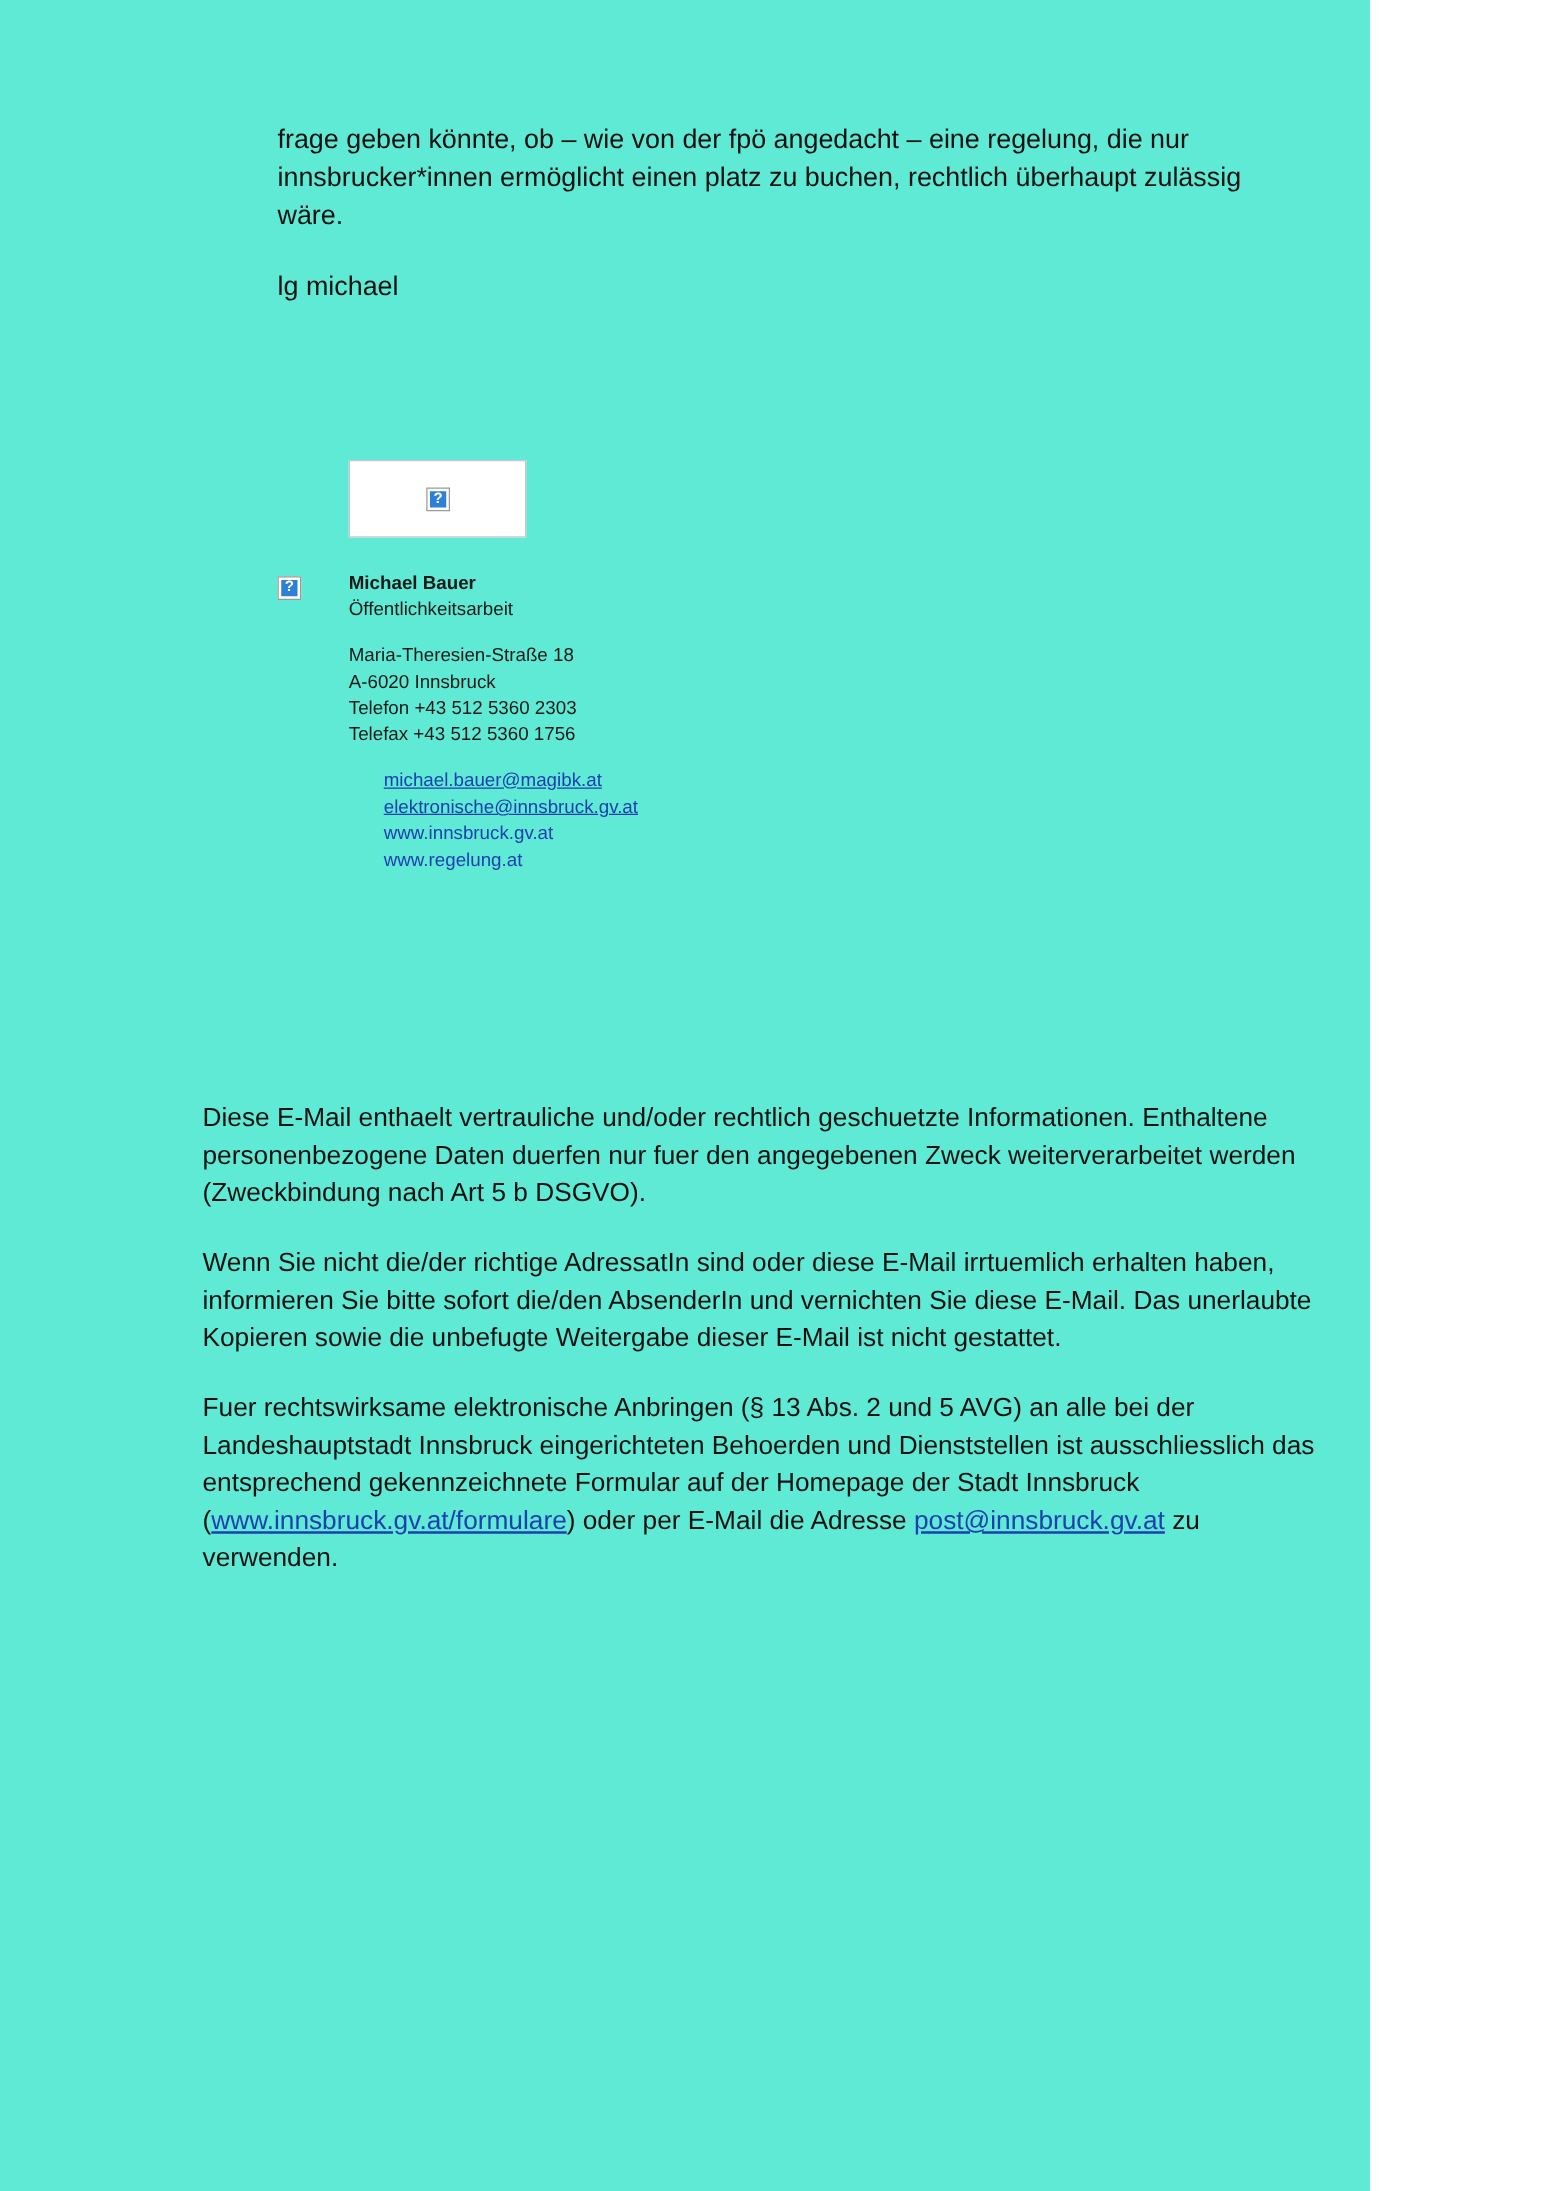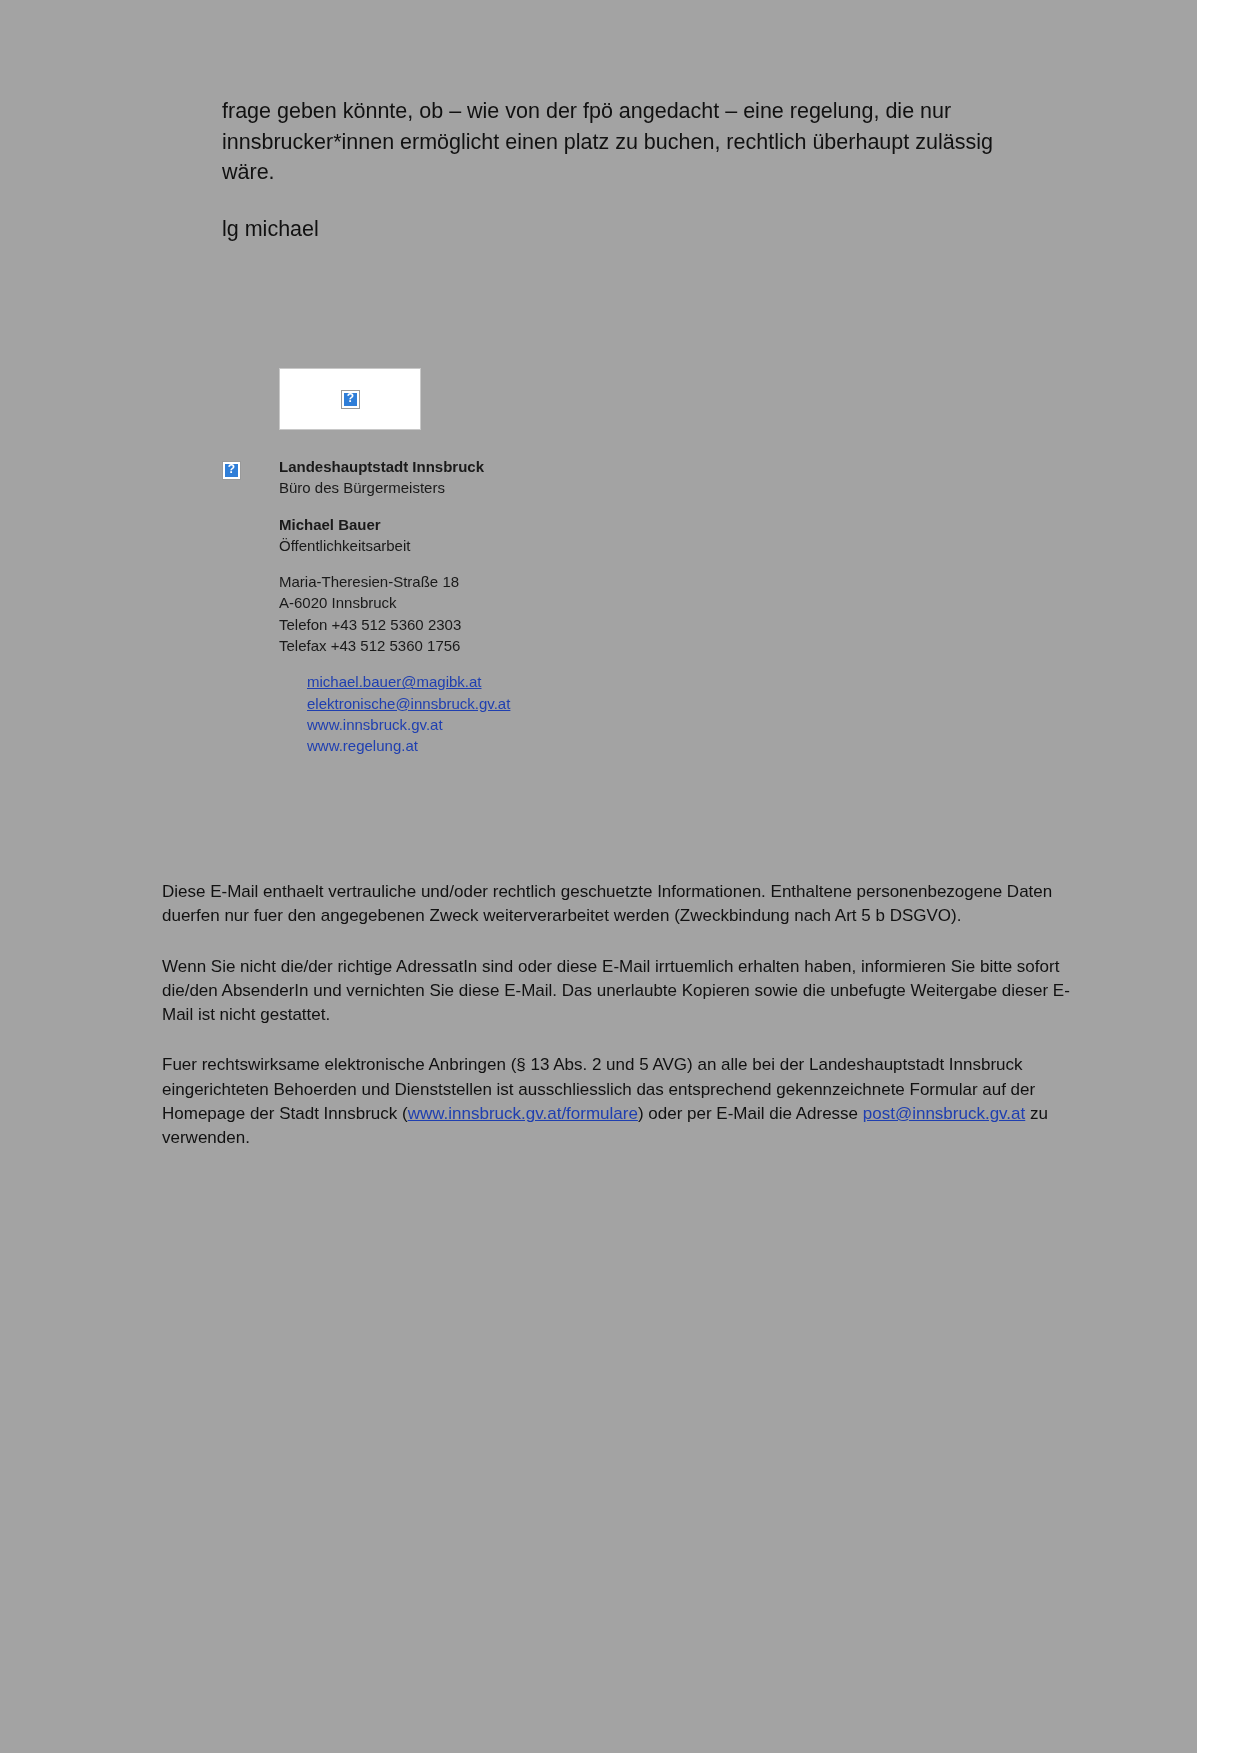--- a/index.html
+++ b/index.html
@@ -11,23 +11,23 @@
     width: 1240px;
     height: 1753px;
     font-family: "Liberation Sans", sans-serif;
     color: #000000;
     position: relative;
     overflow: hidden;
   }
   .page {
     position: absolute;
     left: 0; top: 0;
-    width: 1197px;
+    width: 1096px;
     height: 1753px;
-    background: #a3a3a3;
+    background: #5eead4;
   }
 
   
   .msg-body {
     position: absolute;
     left: 222px;
     top: 96px;
     width: 790px;
   }
   .msg-body p {
@@ -117,21 +117,21 @@
 
   
   .disclaimer {
     position: absolute;
     left: 162px;
     top: 880px;
     width: 910px;
   }
   .disclaimer p {
     margin: 0 0 26px 0;
-    font-size: 17px;
+    font-size: 21px;
     line-height: 1.43;
     color: #111111;
   }
   .disclaimer a {
     color: #1f3fb0;
     text-decoration: underline;
     text-align: center;
   }
 </style>
 </head>
@@ -147,24 +147,20 @@
   <div class="sig-wrap">
 
     <div class="img-placeholder-box">
       <span class="broken-img"></span>
     </div>
 
     <span class="broken-img sig-icon"></span>
 
     <div class="sig-text">
       <div class="block">
-        <div class="b">Landeshauptstadt Innsbruck</div>
-        <div>Büro des Bürgermeisters</div>
-      </div>
-      <div class="block">
         <div class="b">Michael Bauer</div>
         <div>Öffentlichkeitsarbeit</div>
       </div>
       <div class="block">
         <div>Maria-Theresien-Straße 18</div>
         <div>A-6020 Innsbruck</div>
         <div>Telefon +43 512 5360 2303</div>
         <div>Telefax +43 512 5360 1756</div>
       </div>
       <div class="block">

